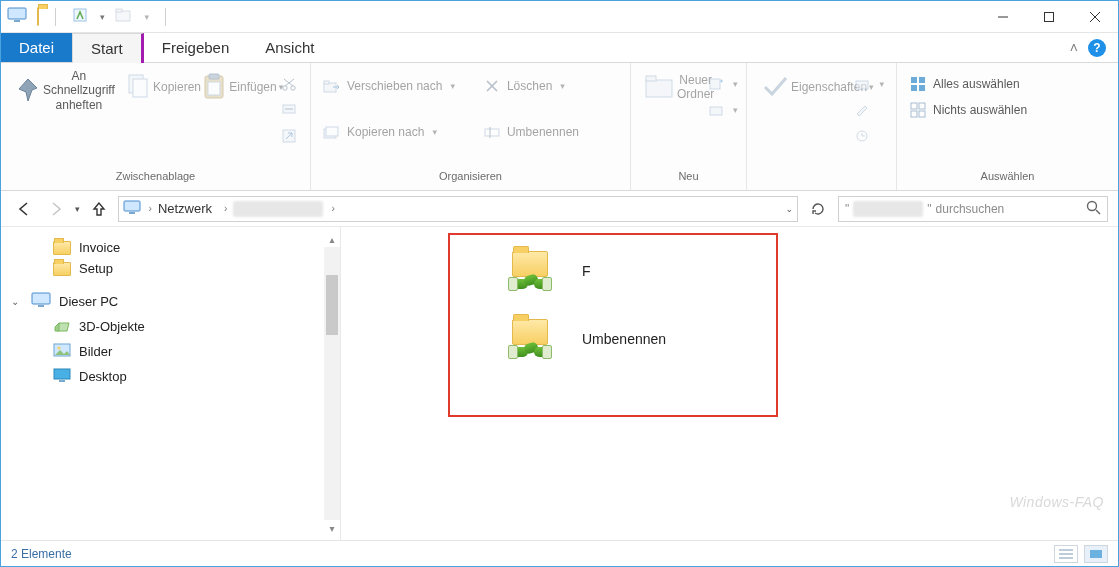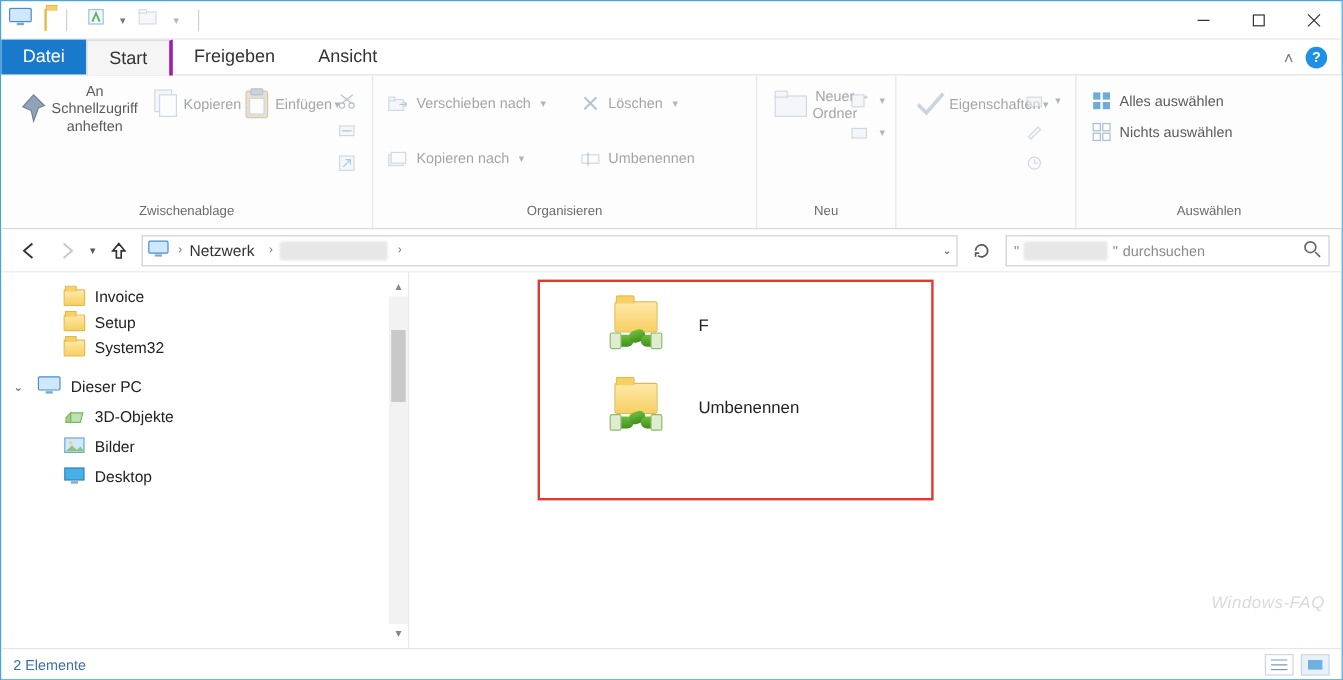--- a/index.html
+++ b/index.html
@@ -420,24 +420,20 @@
 
   <div class="tree">
     <div class="treeitem">
         <span class="folder-ico"></span>
         <span>Invoice</span>
       </div>
     <div class="treeitem">
         <span class="folder-ico"></span>
         <span>Setup</span>
       </div>
-    <div class="treeitem">
-        <span class="folder-ico"></span>
-        <span>System32</span>
-      </div>
 
     <div class="treeitem root">
       <span class="exp">⌄</span>
       <span><svg width="20" height="16" viewBox="0 0 20 16">
             <rect x="1" y="1" width="18" height="11" rx="1" fill="#cfe8ff" stroke="#4a8ccf"></rect>
             <rect x="7" y="13" width="6" height="2" fill="#7aa9cf"></rect>
           </svg></span>
       <span>Dieser PC</span>
     </div>
     <div class="treeitem">

